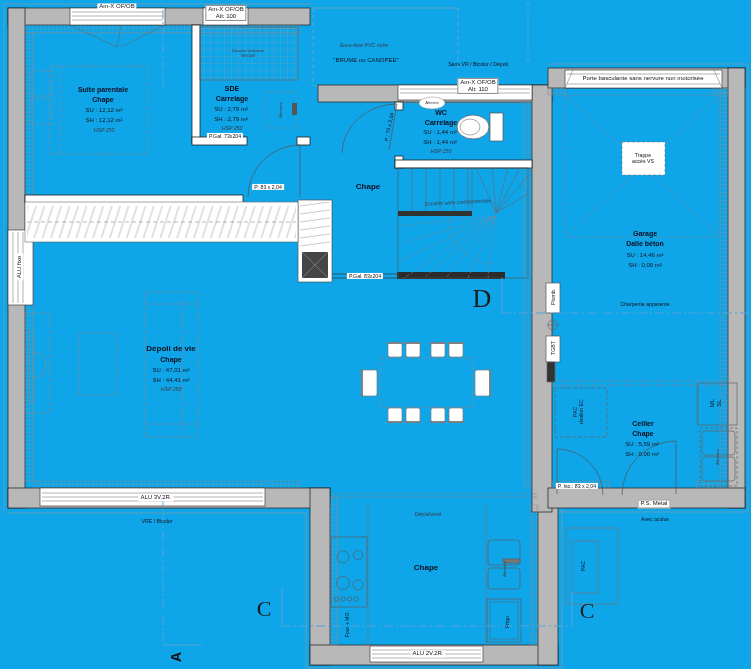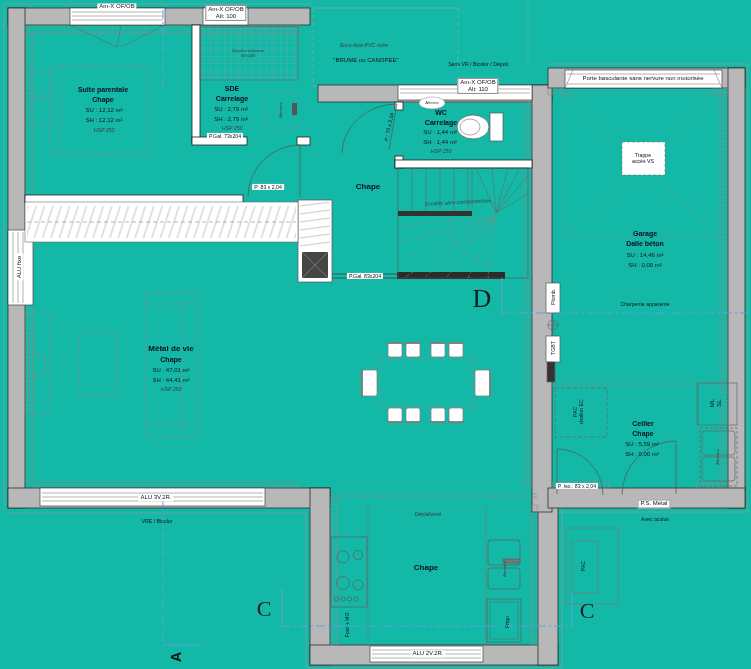--- a/index.html
+++ b/index.html
@@ -1,16 +1,16 @@
 <!DOCTYPE html>
 <html><head>
 <meta charset="utf-8">
 <style>
   html,body{margin:0;padding:0;background:#fff;}
-  #plan{position:relative;width:751px;height:669px;background:#14b8a6;overflow:hidden;
+  #plan{position:relative;width:751px;height:669px;background:#0ea5e9;overflow:hidden;
         font-family:"Liberation Sans",sans-serif;}
   #plan svg{position:absolute;left:0;top:0;}
   .lbl{position:absolute;color:#15151f;white-space:nowrap;line-height:1.18;text-align:center;
        transform:translate(-50%,-50%);z-index:5;}
   .b{font-weight:bold;font-size:7px;color:#0e0e1e;}
   .b8{font-weight:bold;font-size:8px;color:#0e0e1e;}
   .t6{font-size:6px;}
   .t5{font-size:5.2px;}
   .t4{font-size:4.3px;color:#44444c;}
   .i{font-style:italic;color:#3c3c46;}
@@ -304,21 +304,21 @@
 <div class="lbl t5 i" style="left:441px;top:151px">HSP 250</div>
 <div class="lbl t5 rot75" style="left:389px;top:127px">P : 73 x 2,04</div>
 
 <div class="lbl b8" style="left:368px;top:187px">Chape</div>
 <div class="lbl t5 bg" style="left:268px;top:187px">P: 83 x 2,04</div>
 <div class="lbl t5 i rot3" style="left:458px;top:202px">Escalier sans contremarches</div>
 <div class="lbl t5 bg" style="left:365px;top:276px">P.Gal. 83x204</div>
 
 <div class="lbl t6 rot bg" style="left:20px;top:267px">ALU fixe</div>
 
-<div class="lbl b8" style="left:171px;top:349px">Métal de vie</div>
+<div class="lbl b8" style="left:171px;top:349px">Dépoli de vie</div>
 <div class="lbl b" style="left:171px;top:360px">Chape</div>
 <div class="lbl t6" style="left:171px;top:371px">SU : 47,01 m²</div>
 <div class="lbl t6" style="left:171px;top:381px">SH : 44,41 m²</div>
 <div class="lbl t5 i" style="left:171px;top:389px">HSP 250</div>
 
 <div class="lbl t6 bg" style="left:156px;top:498px">ALU 3V.2R.</div>
 <div class="lbl t5" style="left:157px;top:521px">VRE / Bicolor</div>
 <div class="lbl t6 bg" style="left:428px;top:654px">ALU 2V.2R.</div>
 
 <div class="lbl t5 i" style="left:428px;top:514px">Déplafonné</div>

